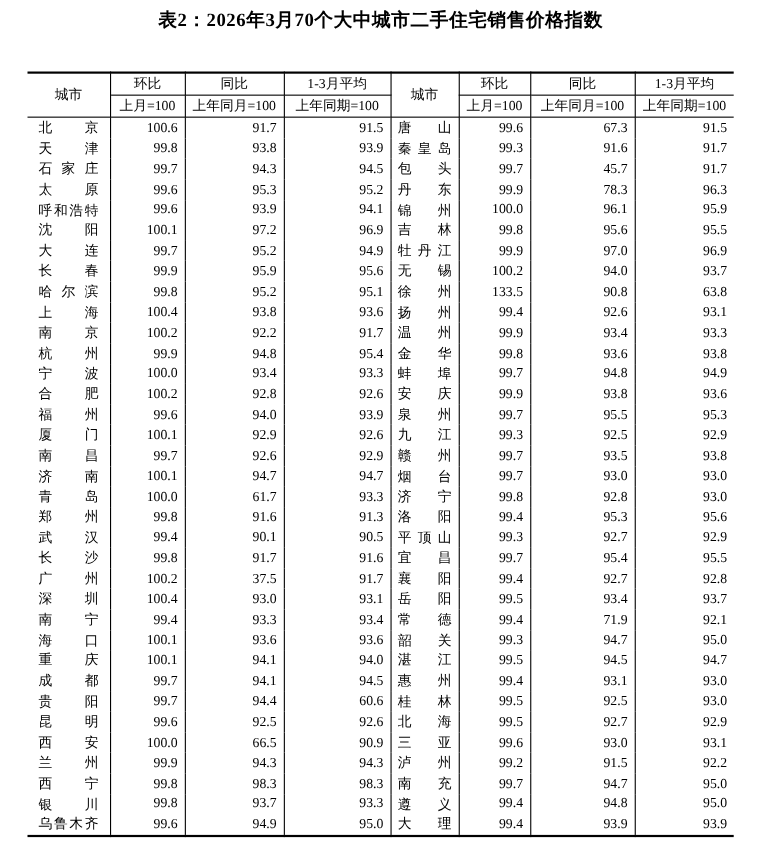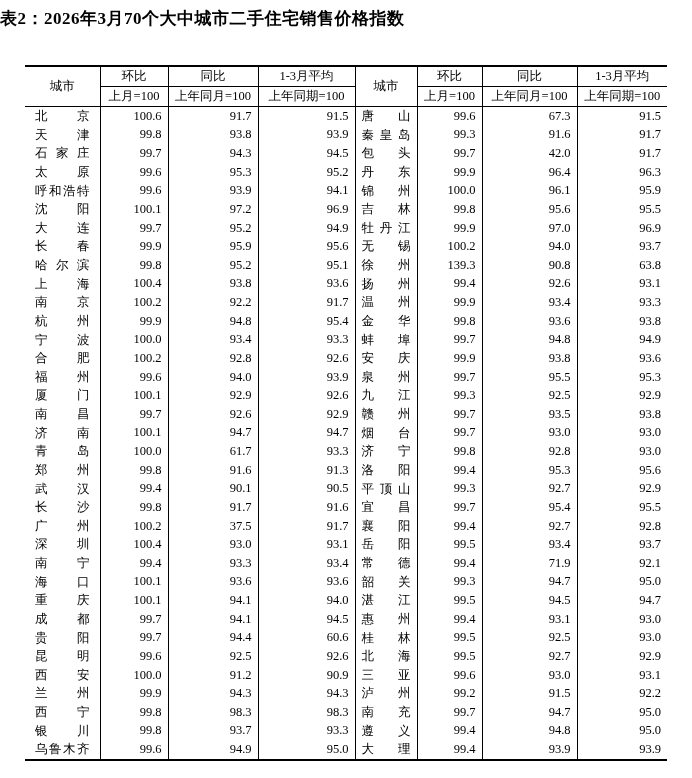--- a/index.html
+++ b/index.html
@@ -7,21 +7,21 @@
     padding: 0;
     width: 692px;
     height: 778px;
     background: #ffffff;
     color: #000000;
     font-family: "Liberation Serif", "DejaVu Serif", serif;
     overflow: hidden;
   }
   .page-title {
     margin-top: 8px;
-    text-align: left;
+    text-align: center;
     font-weight: bold;
     font-size: 17px;
     line-height: 22px;
     letter-spacing: 0.5px;
   }
   table.price-table {
     border-collapse: collapse;
     table-layout: fixed;
     width: 642px;
     margin: 35px 0 0 25px;
@@ -155,41 +155,41 @@
         <td class="num-cell">99.7</td>
         <td class="num-cell">94.3</td>
         <td class="num-cell">94.5</td>
         <td>
           <div class="city">
             <span>包</span>
             <span>头</span>
           </div>
         </td>
         <td class="num-cell">99.7</td>
-        <td class="num-cell">42.0</td>
+        <td class="num-cell">45.7</td>
         <td class="num-cell">91.7</td>
       </tr>
       <tr>
         <td>
           <div class="city">
             <span>太</span>
             <span>原</span>
           </div>
         </td>
         <td class="num-cell">99.6</td>
         <td class="num-cell">95.3</td>
         <td class="num-cell">95.2</td>
         <td>
           <div class="city">
             <span>丹</span>
             <span>东</span>
           </div>
         </td>
         <td class="num-cell">99.9</td>
-        <td class="num-cell">96.4</td>
+        <td class="num-cell">78.3</td>
         <td class="num-cell">96.3</td>
       </tr>
       <tr>
         <td>
           <div class="city">
             <span>呼</span>
             <span>和</span>
             <span>浩</span>
             <span>特</span>
           </div>
@@ -278,21 +278,21 @@
         </td>
         <td class="num-cell">99.8</td>
         <td class="num-cell">95.2</td>
         <td class="num-cell">95.1</td>
         <td>
           <div class="city">
             <span>徐</span>
             <span>州</span>
           </div>
         </td>
-        <td class="num-cell">139.3</td>
+        <td class="num-cell">133.5</td>
         <td class="num-cell">90.8</td>
         <td class="num-cell">63.8</td>
       </tr>
       <tr>
         <td>
           <div class="city">
             <span>上</span>
             <span>海</span>
           </div>
         </td>
@@ -711,21 +711,21 @@
         <td class="num-cell">92.9</td>
       </tr>
       <tr>
         <td>
           <div class="city">
             <span>西</span>
             <span>安</span>
           </div>
         </td>
         <td class="num-cell">100.0</td>
-        <td class="num-cell">91.2</td>
+        <td class="num-cell">66.5</td>
         <td class="num-cell">90.9</td>
         <td>
           <div class="city">
             <span>三</span>
             <span>亚</span>
           </div>
         </td>
         <td class="num-cell">99.6</td>
         <td class="num-cell">93.0</td>
         <td class="num-cell">93.1</td>

